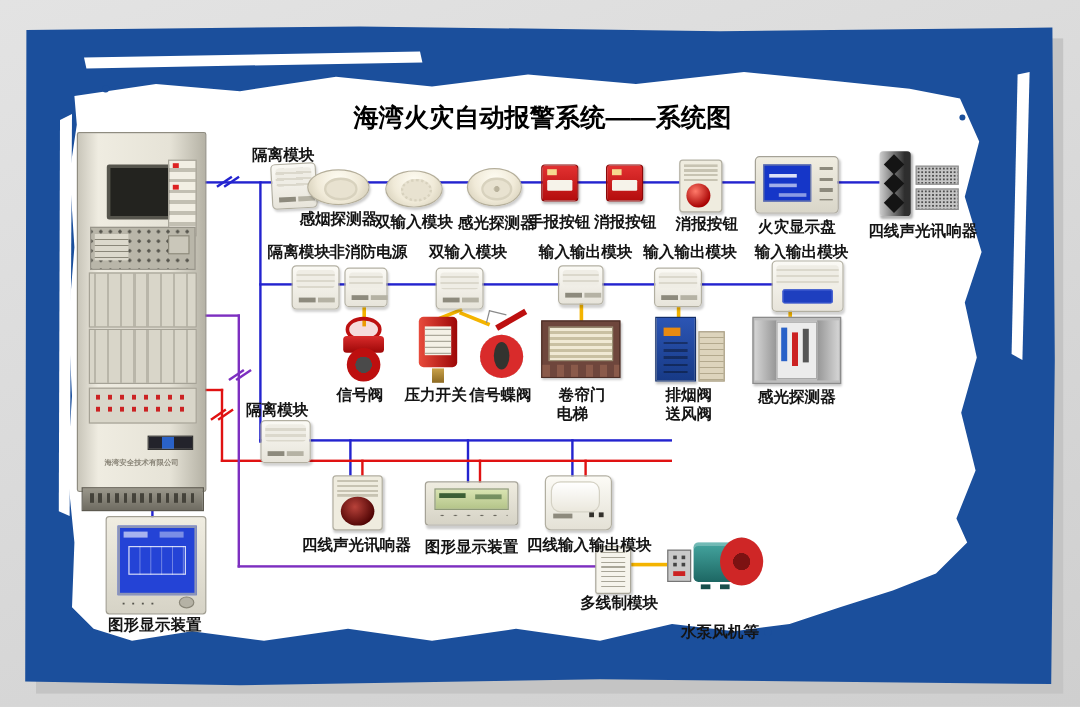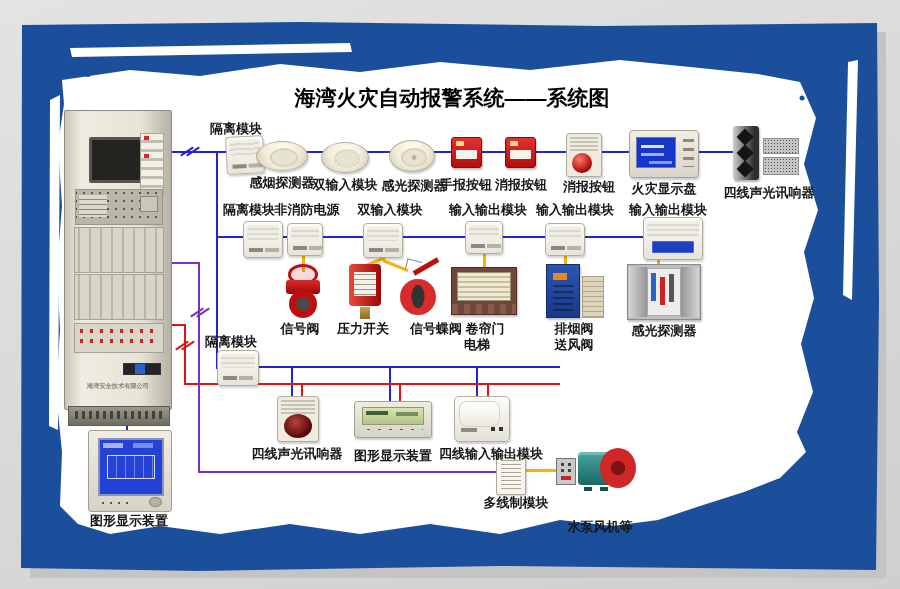--- a/index.html
+++ b/index.html
@@ -324,21 +324,21 @@
   <div class="dev bluecab" style="left:546px;top:264px;width:34px;height:54px;"></div>
   <div class="dev ladder" style="left:582px;top:276px;width:22px;height:42px;"></div>
   <div class="dev powcab" style="left:627px;top:264px;width:74px;height:56px;">
       <div class="doorL"></div>
       <div class="doorR"></div>
       <div class="inner"></div>
     </div>
 
   <div class="lb" style="left:300px;top:320px;">信号阀</div>
   <div class="lb" style="left:363px;top:320px;">压力开关</div>
-  <div class="lb" style="left:436px;top:320px;">信号蝶阀</div>
+  <div class="lb" style="left:417px;top:320px;">信号蝶阀</div>
   <div class="lb" style="left:485px;top:320px;">卷帘门</div>
   <div class="lb" style="left:477px;top:336px;">电梯</div>
   <div class="lb" style="left:574px;top:320px;">排烟阀</div>
   <div class="lb" style="left:574px;top:336px;">送风阀</div>
   <div class="lb" style="left:664px;top:322px;">感光探测器</div>
 
   <div class="lb" style="left:231px;top:333px;">隔离模块</div>
   <div class="dev module" style="left:217px;top:350px;width:42px;height:36px;">
       <div class="mtop"></div>
       <div class="mtxt"></div>

